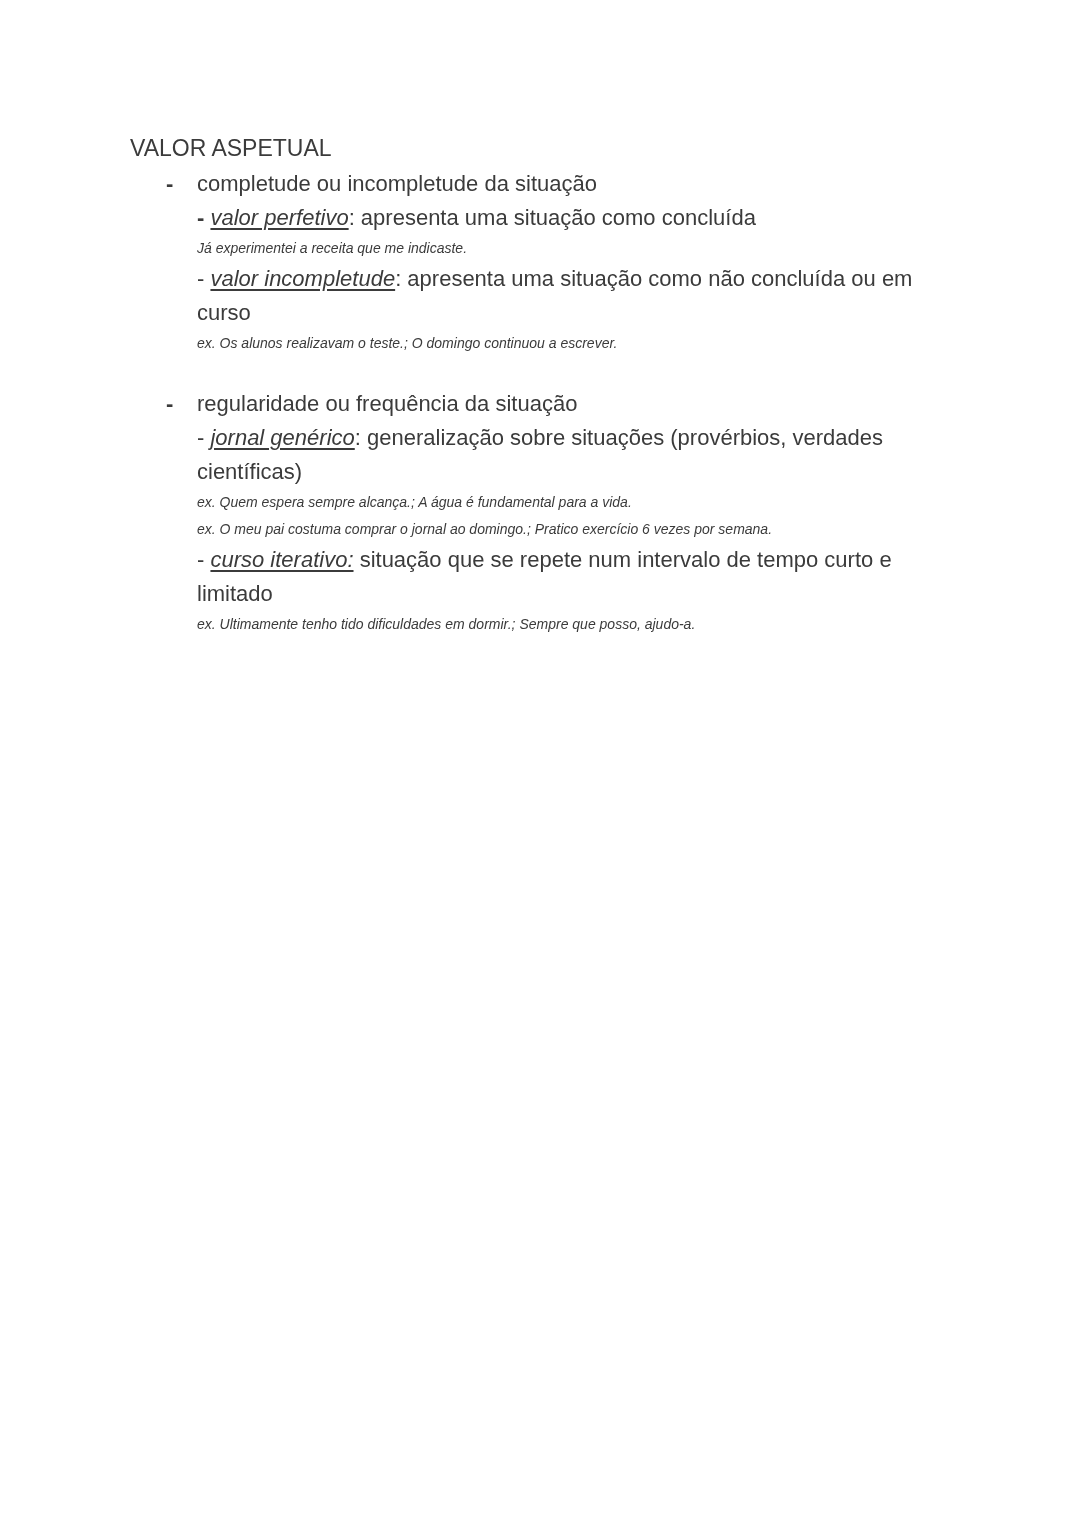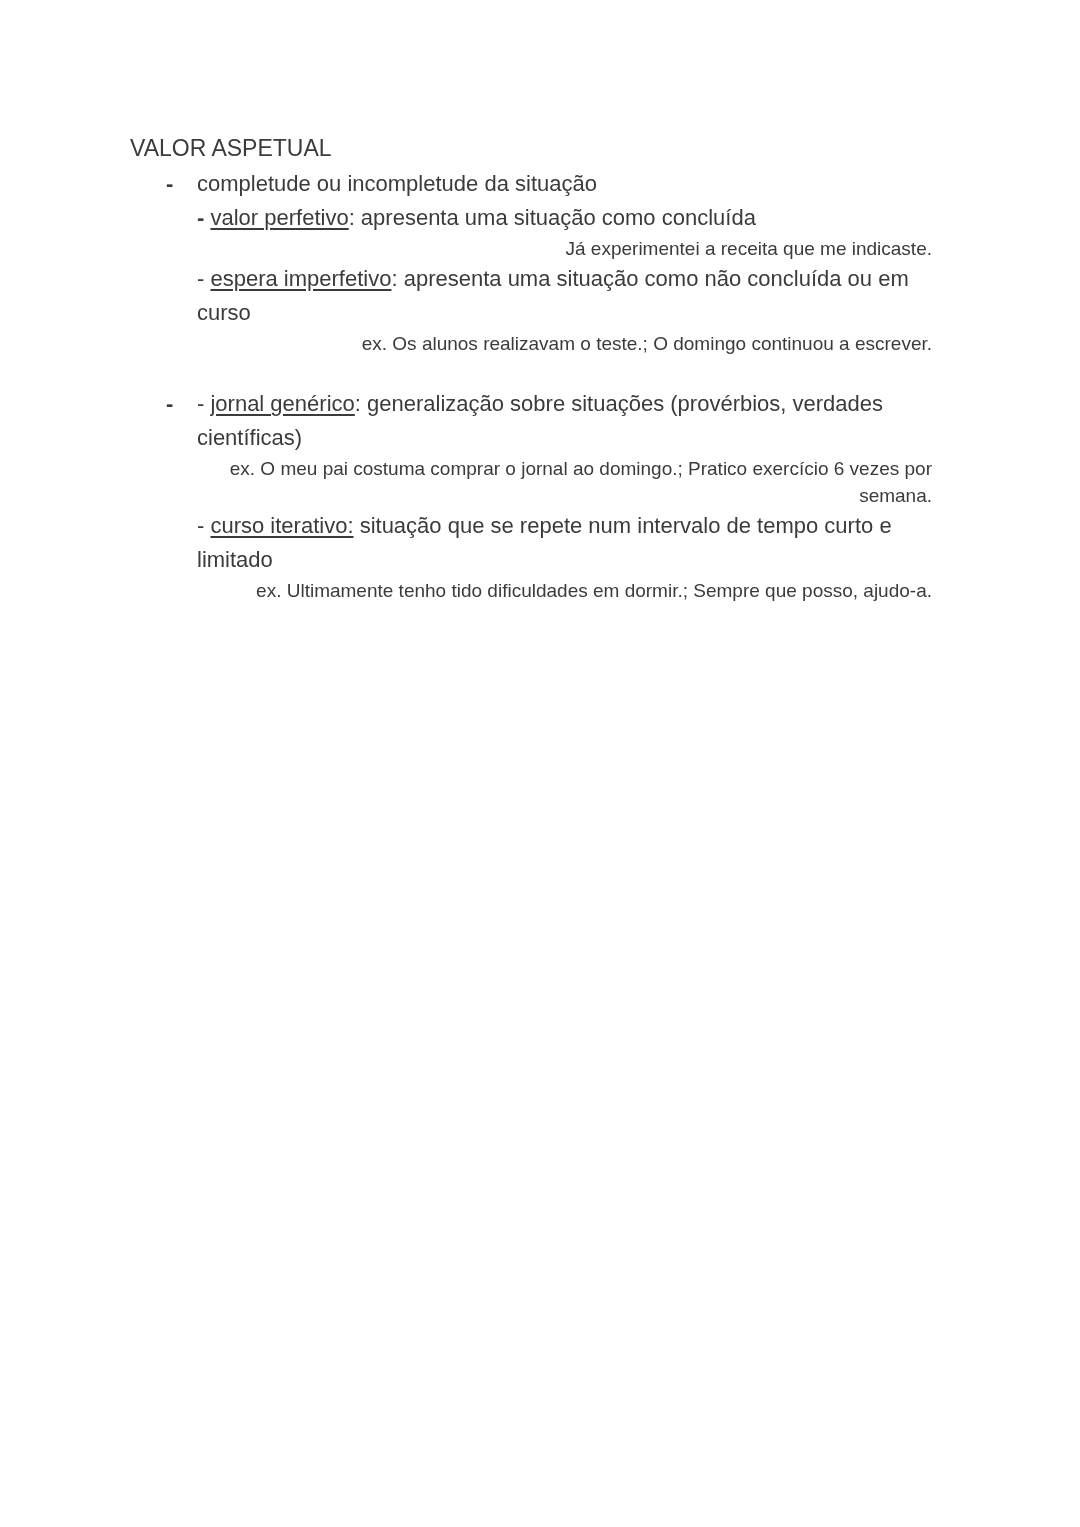--- a/index.html
+++ b/index.html
@@ -52,52 +52,55 @@
     font-size: 22px;
     font-weight: 400;
     line-height: 34px;
   }
   .idash { }
   .idash.bold { font-weight: 700; }
   .idash::after { content: " "; white-space: pre; }
   .term {
     text-decoration: underline;
     text-underline-offset: 3px;
+    font-style: italic;
   }
   .example {
-    font-size: 19px;
+    font-size: 14px;
+    font-style: italic;
     line-height: 27px;
-    text-align: right;
   }
 </style>
 </head>
 <body>
 
 <div class="page">
 
   <div class="title">VALOR ASPETUAL</div>
 
   <div class="section">
     <span class="marker">-</span>
     <div class="body">
       <div class="heading">completude ou incompletude da situação</div>
 
       <div class="item-line"><span class="idash bold">-</span><span class="term">valor perfetivo</span><span class="desc">: apresenta uma situação como concluída</span></div>
       <div class="example">Já experimentei a receita que me indicaste.</div>
 
-      <div class="item-line"><span class="idash">-</span><span class="term">espera imperfetivo</span><span class="desc">: apresenta uma situação como não concluída ou em curso</span></div>
+      <div class="item-line"><span class="idash">-</span><span class="term">valor incompletude</span><span class="desc">: apresenta uma situação como não concluída ou em curso</span></div>
       <div class="example">ex. Os alunos realizavam o teste.; O domingo continuou a escrever.</div>
     </div>
   </div>
 
   <div class="section gap-above">
     <span class="marker">-</span>
     <div class="body">
+      <div class="heading">regularidade ou frequência da situação</div>
 
       <div class="item-line"><span class="idash">-</span><span class="term">jornal genérico</span><span class="desc">: generalização sobre situações (provérbios, verdades científicas)</span></div>
+      <div class="example">ex. Quem espera sempre alcança.; A água é fundamental para a vida.</div>
 
       <div class="example">ex. O meu pai costuma comprar o jornal ao domingo.; Pratico exercício 6 vezes por semana.</div>
 
       <div class="item-line"><span class="idash">-</span><span class="term">curso iterativo:</span><span class="desc"> situação que se repete num intervalo de tempo curto e limitado</span></div>
       <div class="example">ex. Ultimamente tenho tido dificuldades em dormir.; Sempre que posso, ajudo-a.</div>
     </div>
   </div>
 
 </div>
 

